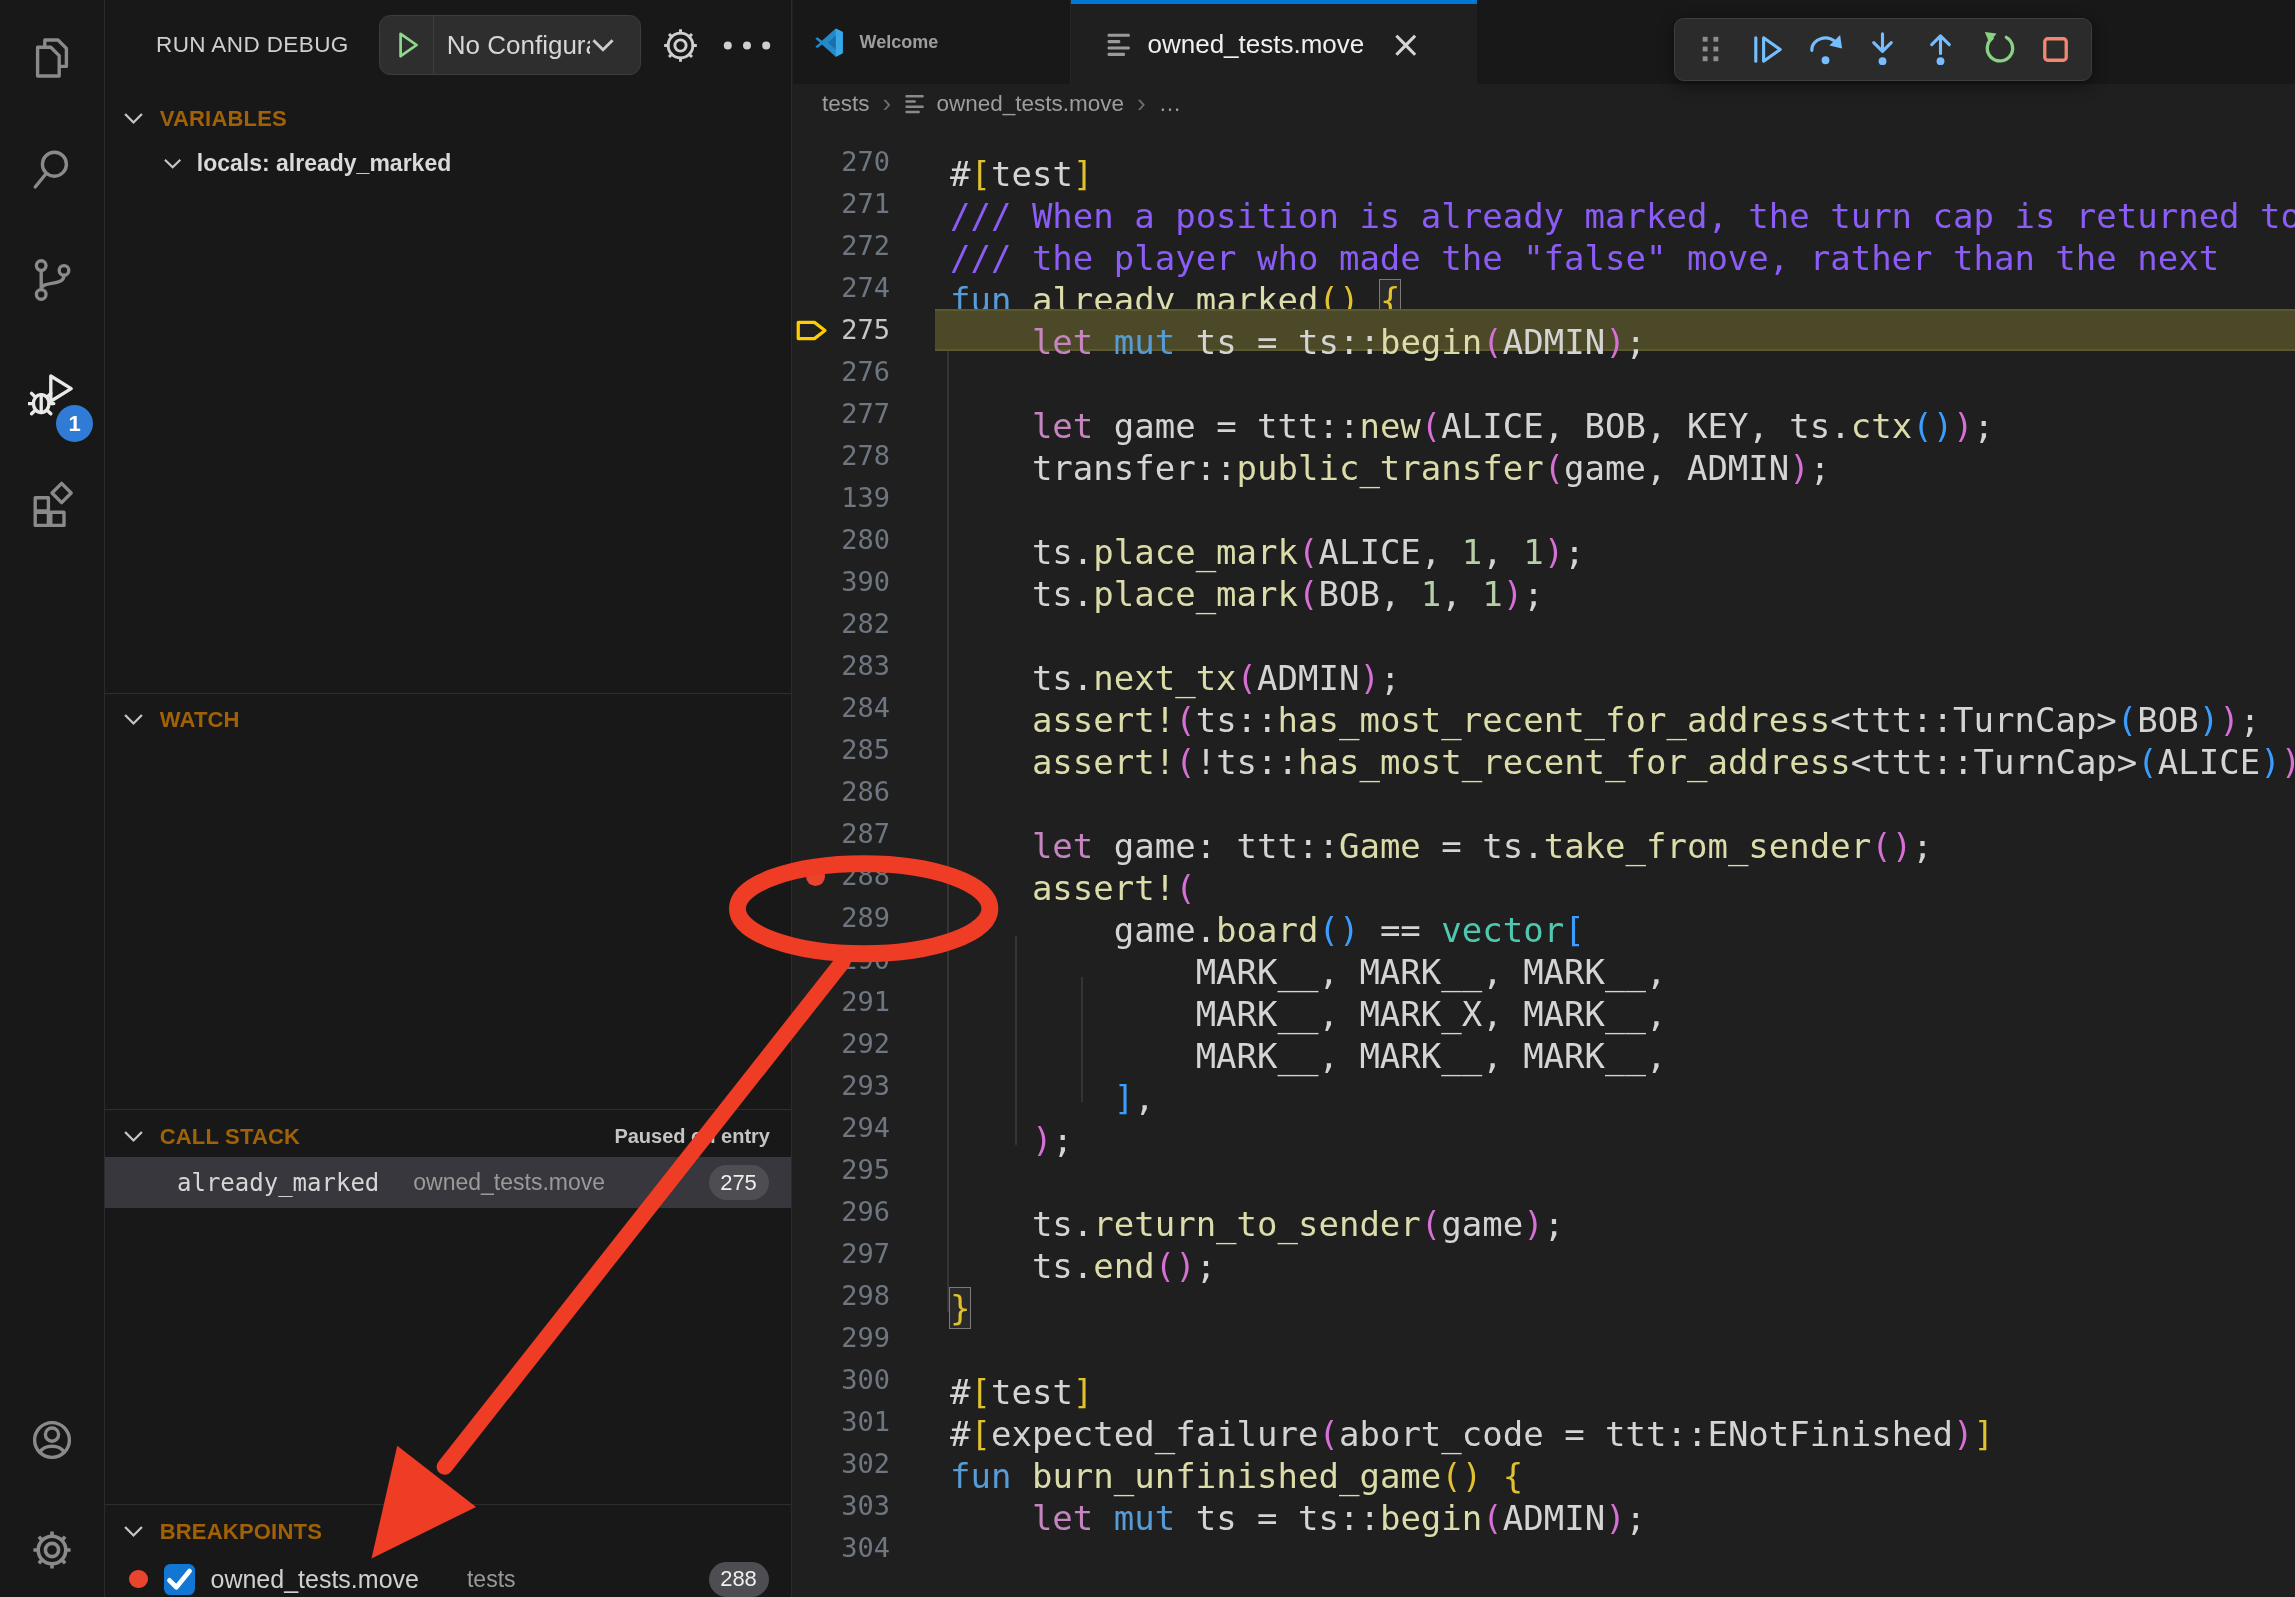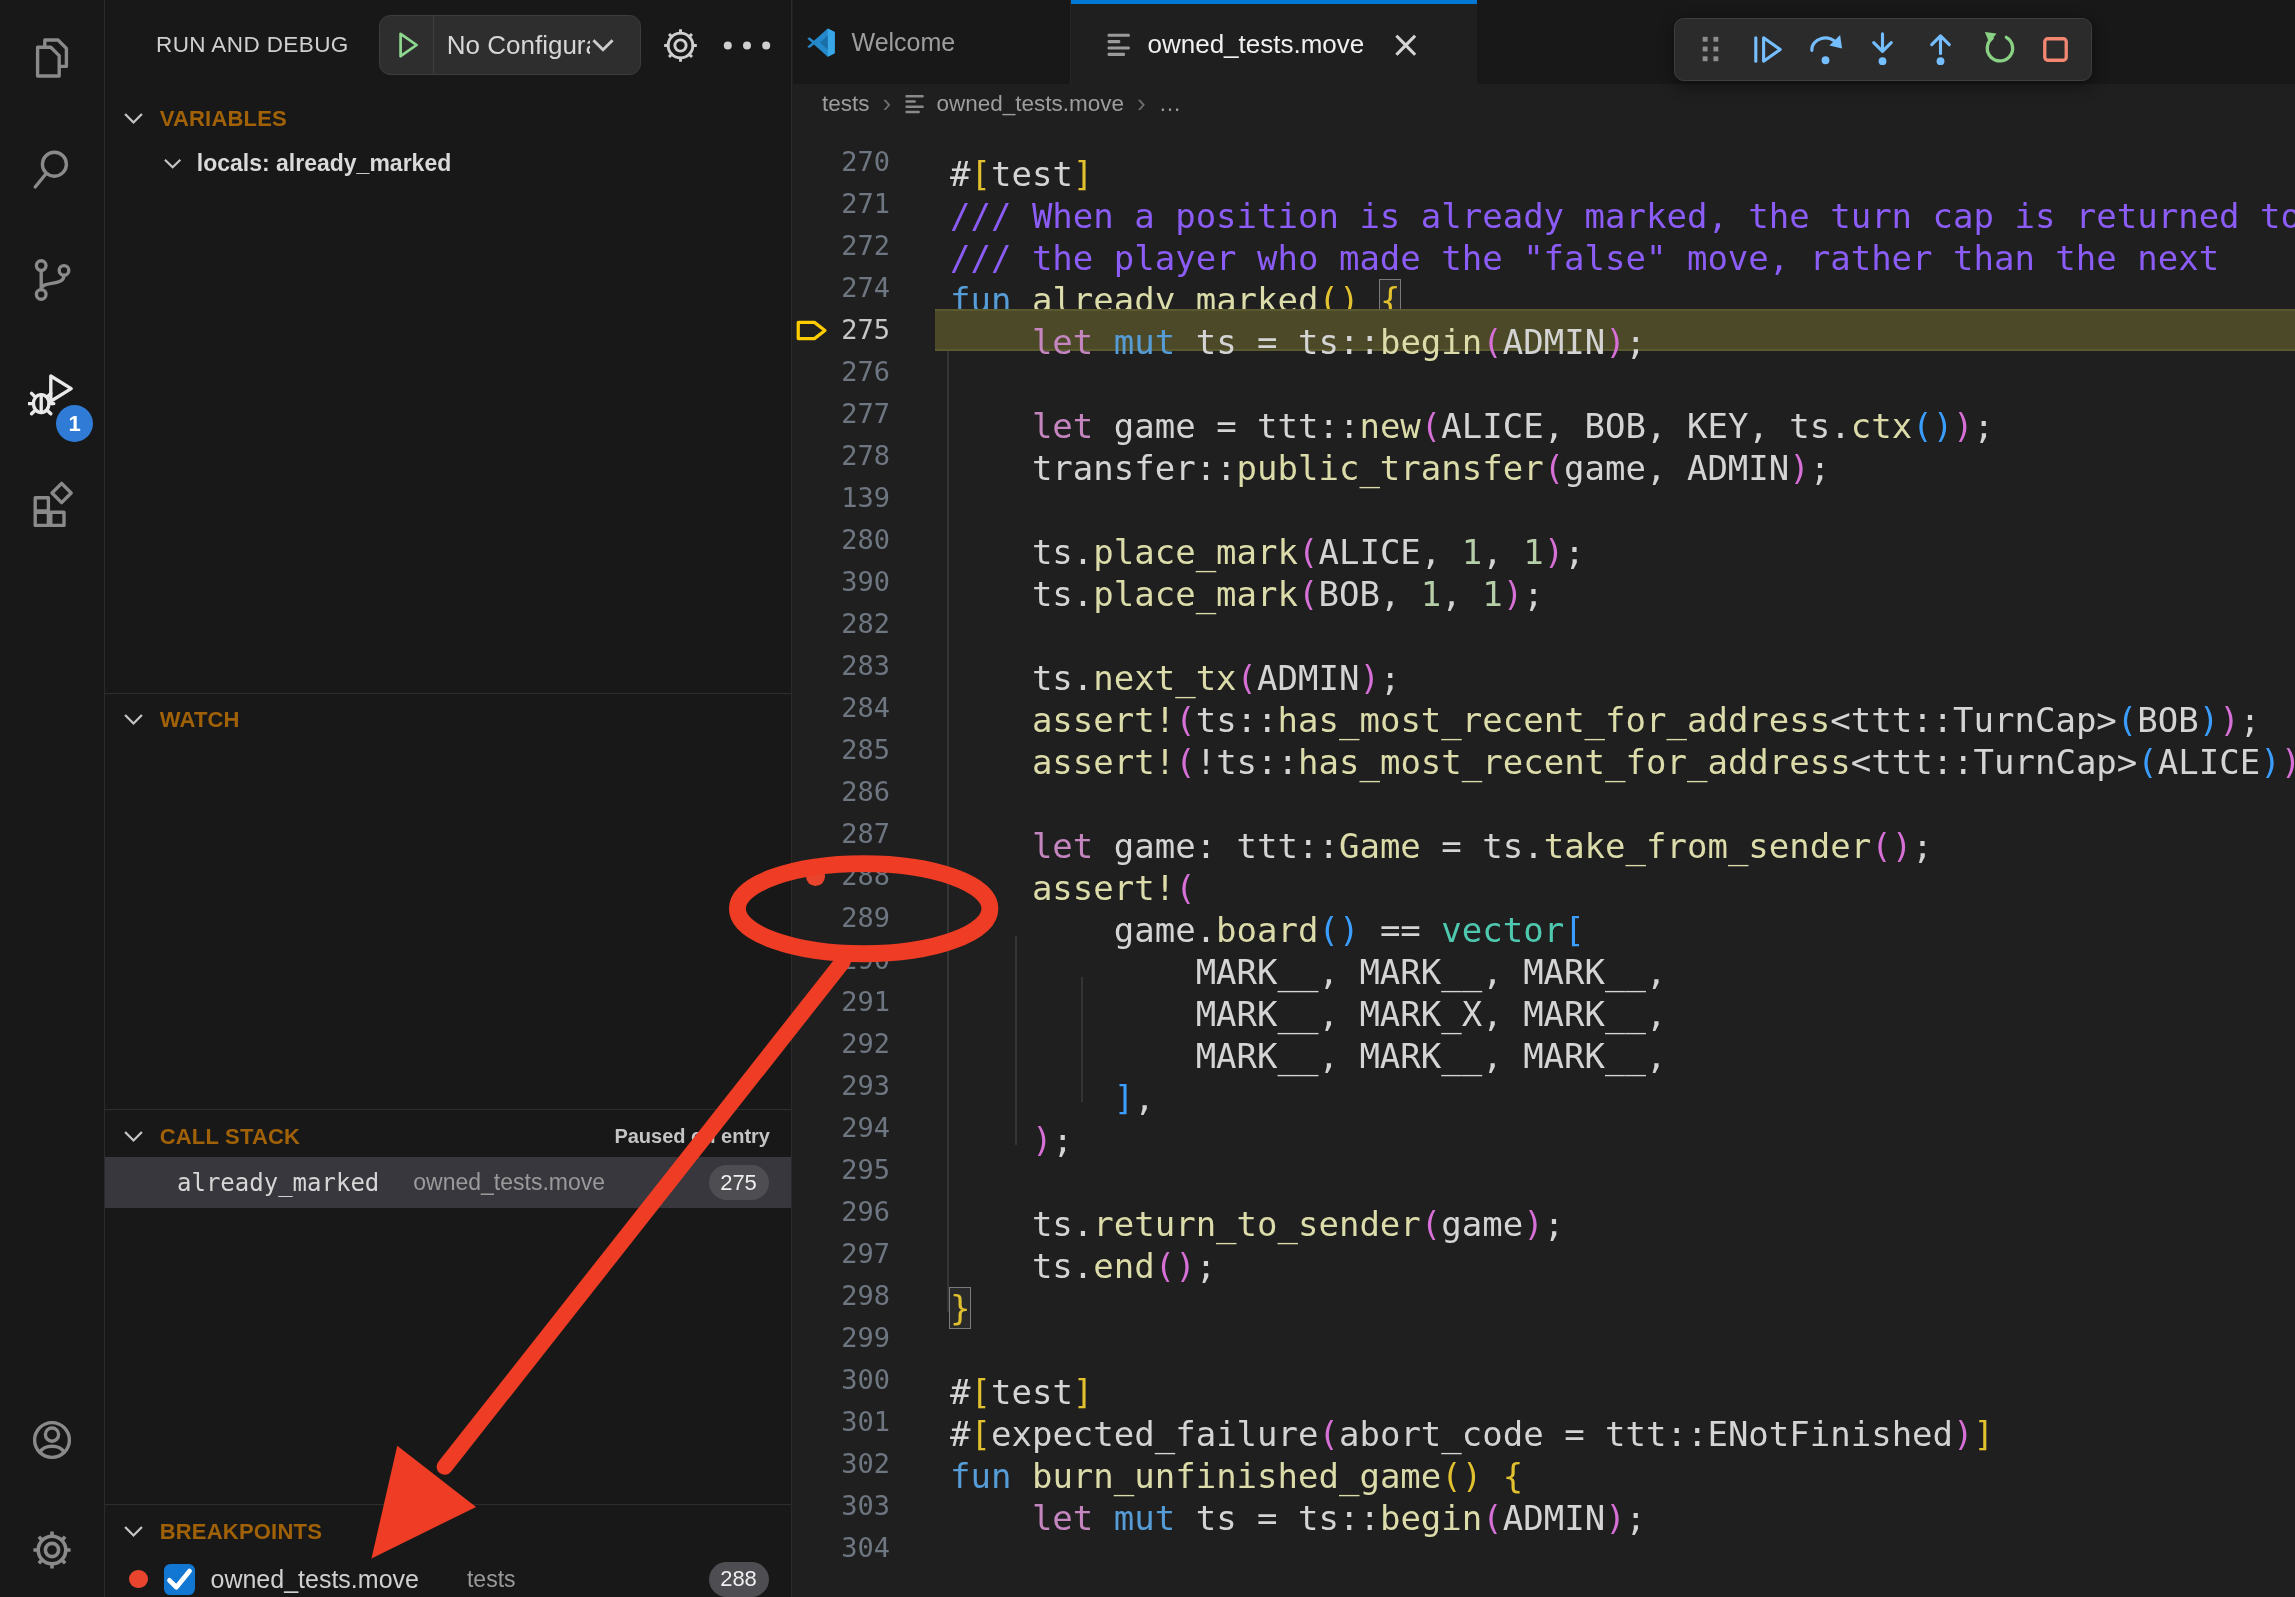--- a/index.html
+++ b/index.html
@@ -38,21 +38,21 @@
         font-size:22px;display:flex;align-items:center;justify-content:center;padding:0 8px;box-sizing:border-box;}
   .bp-row{position:absolute;left:0;top:1559px;width:100%;height:40px;display:flex;align-items:center;}
   .bp-dot-sb{width:18.5px;height:18.5px;border-radius:50%;background:#e8442e;margin-left:24px;flex:none;}
   .bp-check{width:31px;height:31px;border-radius:6.4px;background:#1177d3;margin-left:16px;flex:none;display:flex;align-items:center;justify-content:center;}
   .bp-file{margin-left:16px;font-size:25px;color:#d0d0d0;}
   .bp-folder{margin-left:48px;font-size:23px;color:#9a9a9a;}
   
   .editor{position:absolute;left:793px;top:0;width:1502px;height:100%;background:#1f1f1f;}
   .tabbar{position:absolute;left:0;top:0;width:100%;height:84px;background:#181818;display:flex;}
   .tab{height:84px;display:flex;align-items:center;box-sizing:border-box;}
-  .tab.welcome{width:278px;padding-left:12px;border-right:0.8px solid #252526;color:#9d9d9d;font-size:25px;background:#181818;}
+  .tab.welcome{width:278px;padding-left:20px;border-right:0.8px solid #252526;color:#9d9d9d;font-size:18px;background:#181818;font-weight:bold;}
   .tab.welcome .vsicon{width:32px;height:32px;margin-right:14.5px;flex:none;}
   .tab.activeTab{width:406px;background:#1f1f1f;border-top:4px solid #0078d4;color:#f0f0f0;font-size:26px;padding-left:35px;}
   .moveicon{width:27px;height:26px;margin-right:14.5px;flex:none;}
   .tab-close{margin-left:26px;font-size:37px;color:#d4d4d4;line-height:1;font-family:"DejaVu Sans",sans-serif;}
   .breadcrumbs{position:absolute;left:0;top:84px;width:100%;height:39px;display:flex;align-items:center;padding-left:29px;box-sizing:border-box;
                font-size:22.5px;color:#9d9d9d;background:#1f1f1f;}
   .bc-sep{color:#6d6d6d;font-size:26px;margin:0 13px;}
   .breadcrumbs .moveicon{width:22.5px;height:21px;margin-right:9.7px;}
   .code{position:absolute;left:0;top:141px;width:100%;}
   .cl{position:relative;height:42px;}

